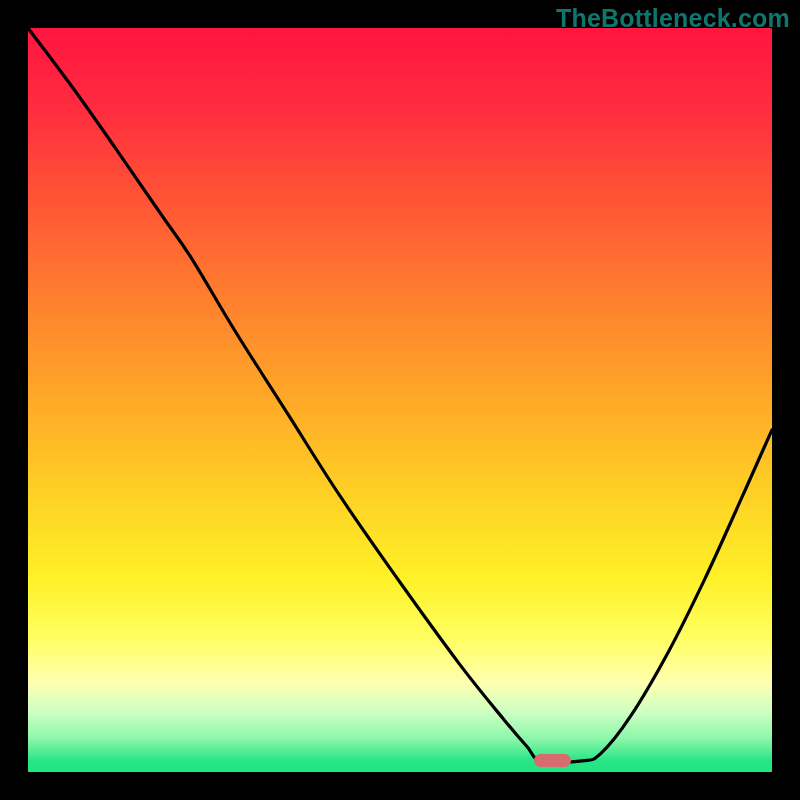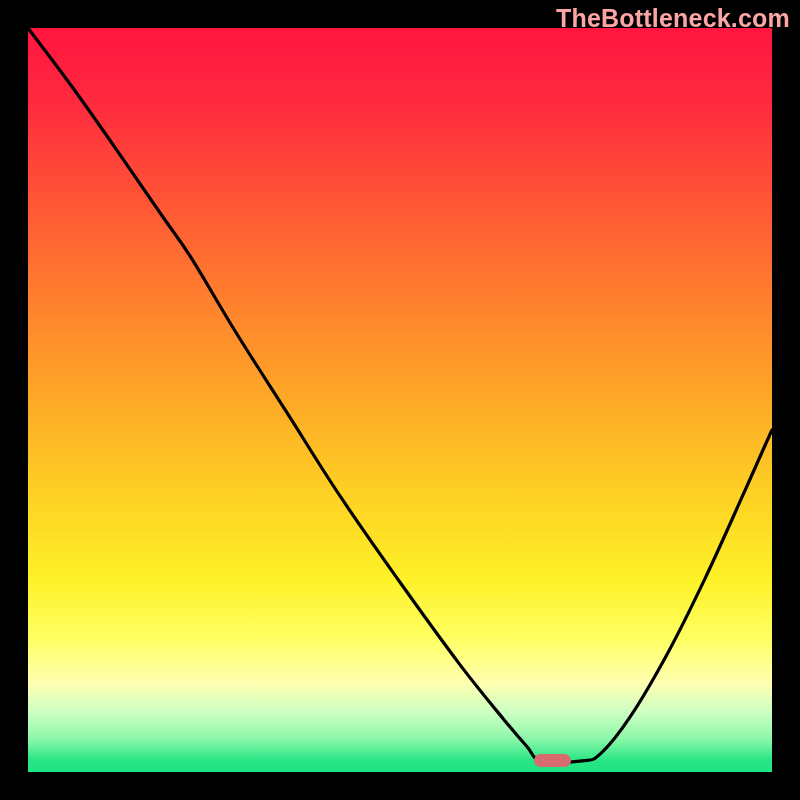--- a/index.html
+++ b/index.html
@@ -44,21 +44,21 @@
     position: absolute;
     border-radius: 10px;
   }
   .watermark {
     position: absolute;
     top: 4px;
     right: 10px;
     font-family: Arial, Helvetica, sans-serif;
     font-size: 25px;
     font-weight: bold;
-    color: #fca5a5;
+    color: #0f766e;
     letter-spacing: 0.2px;
     user-select: none;
   }
 </style>
 </head>
 <body>
 
 <div class="frame">
 
   <div class="watermark">TheBottleneck.com</div>

